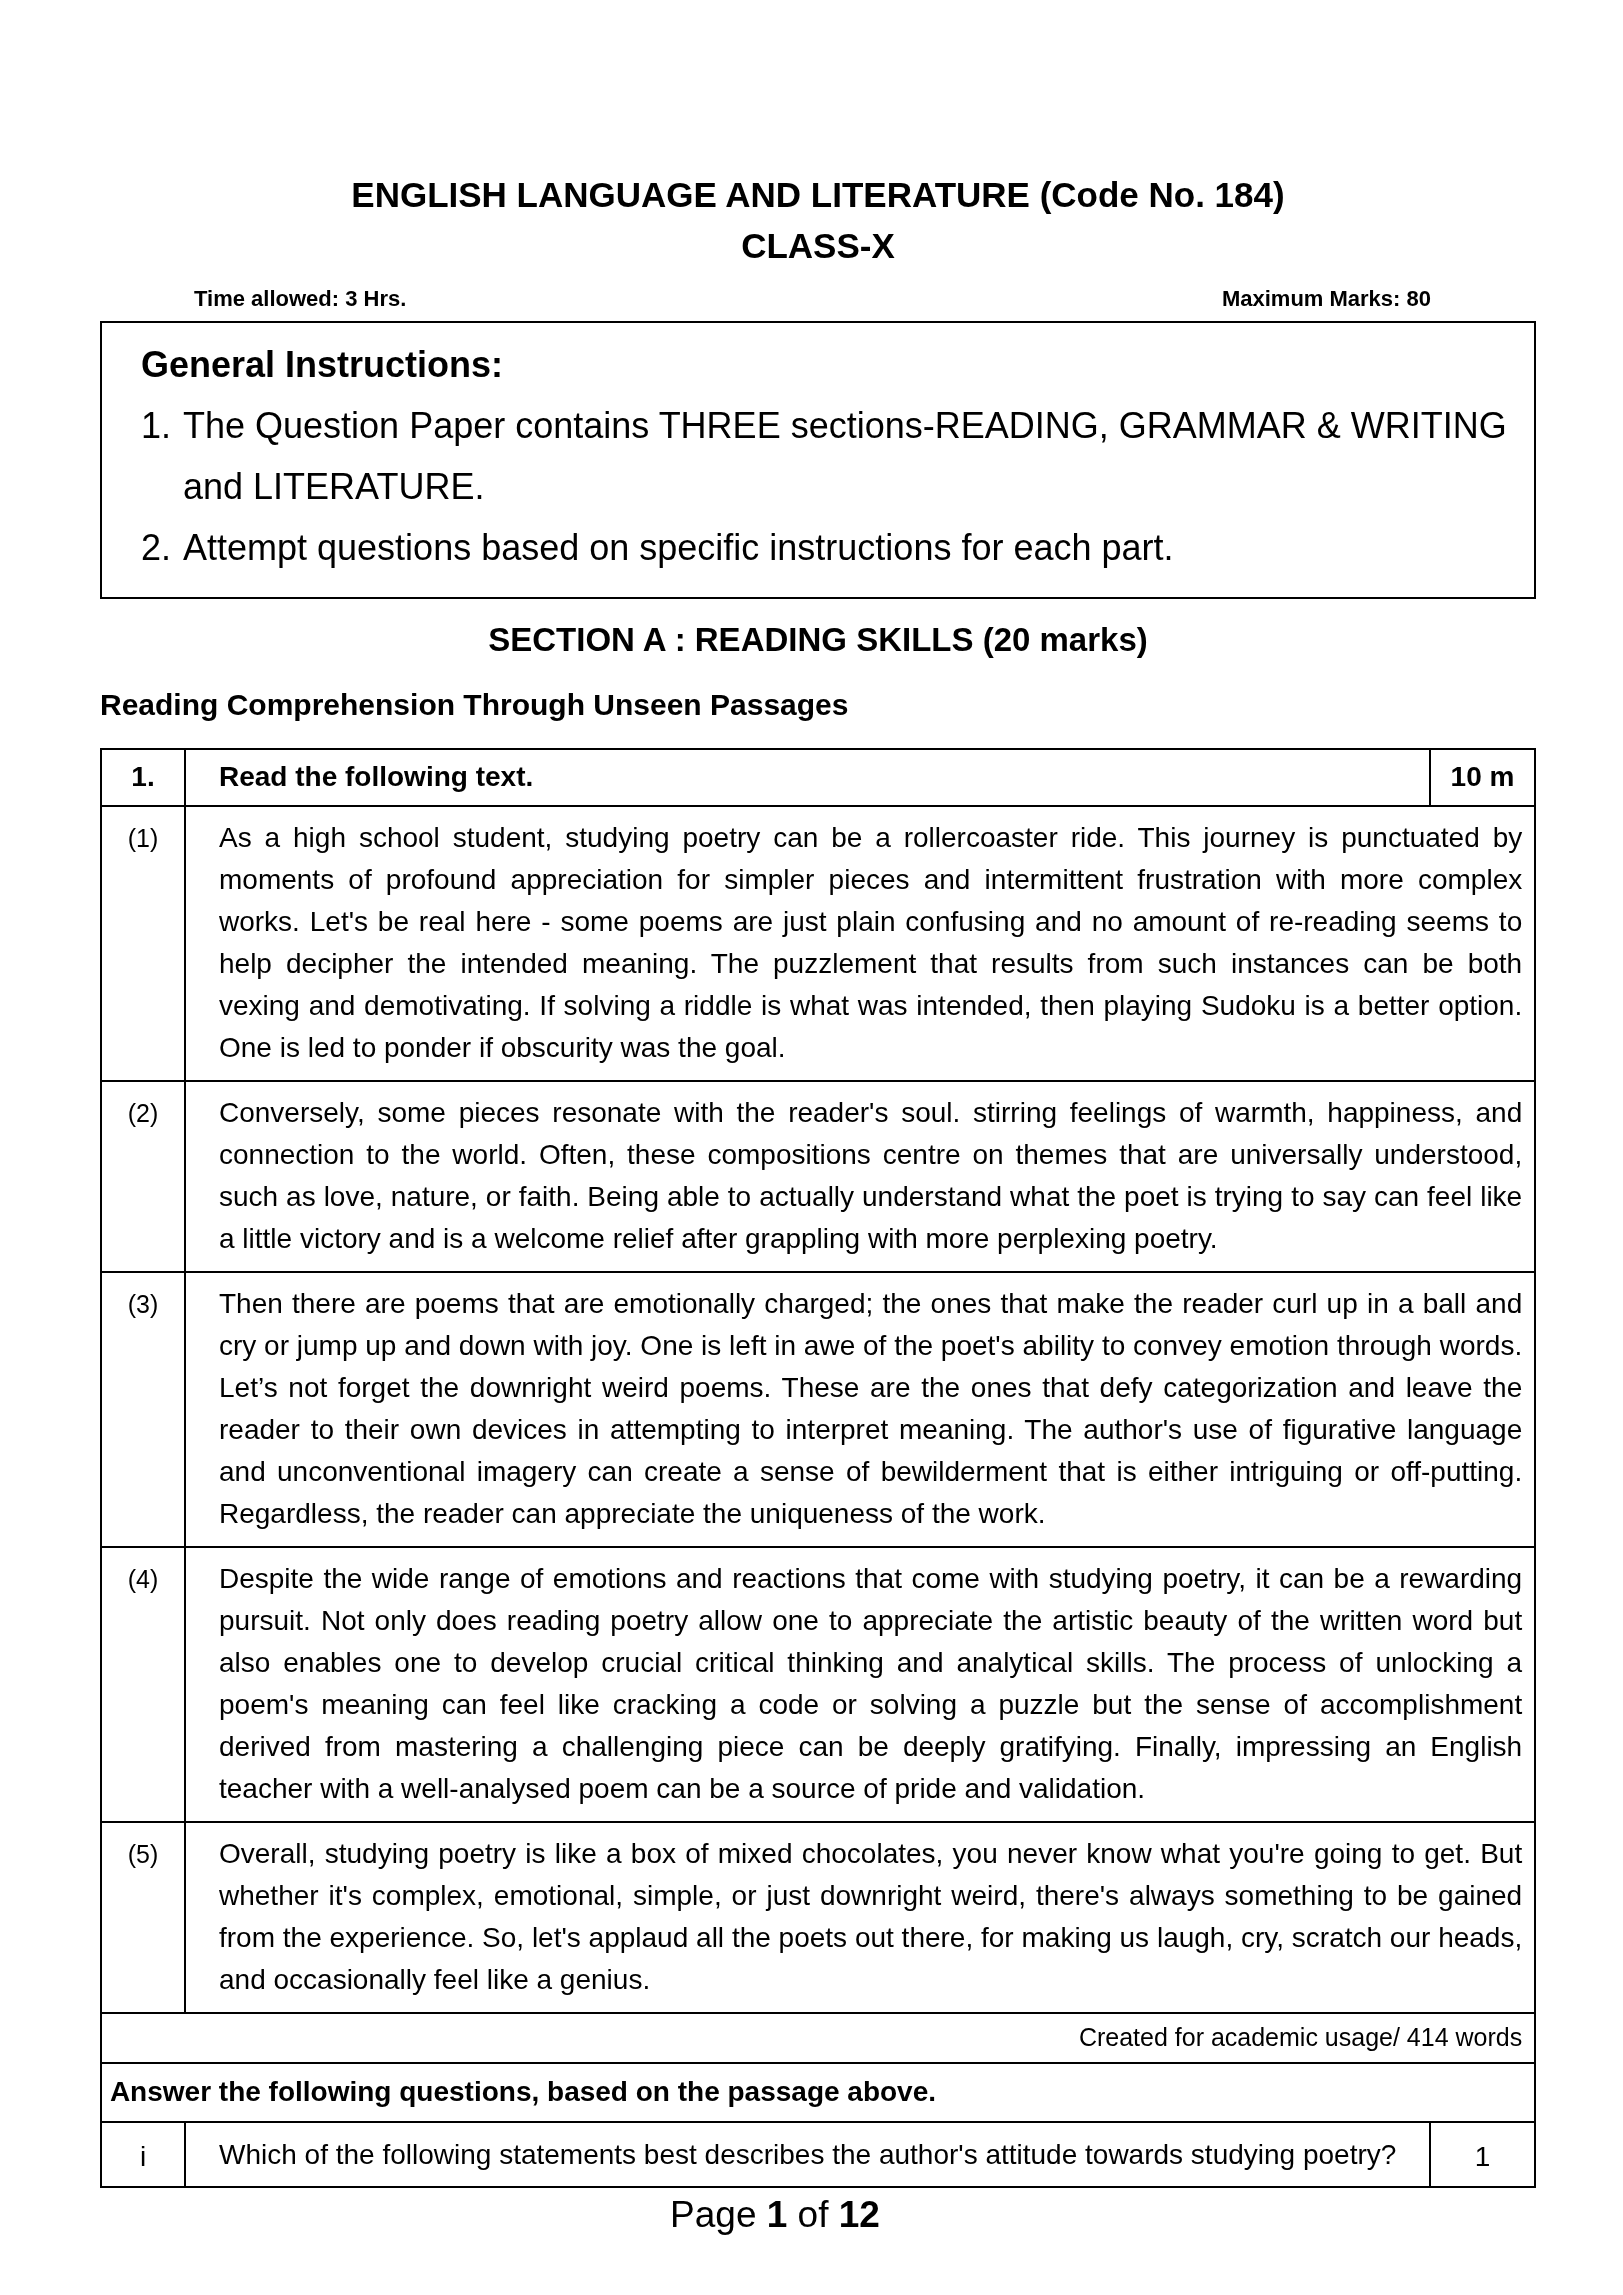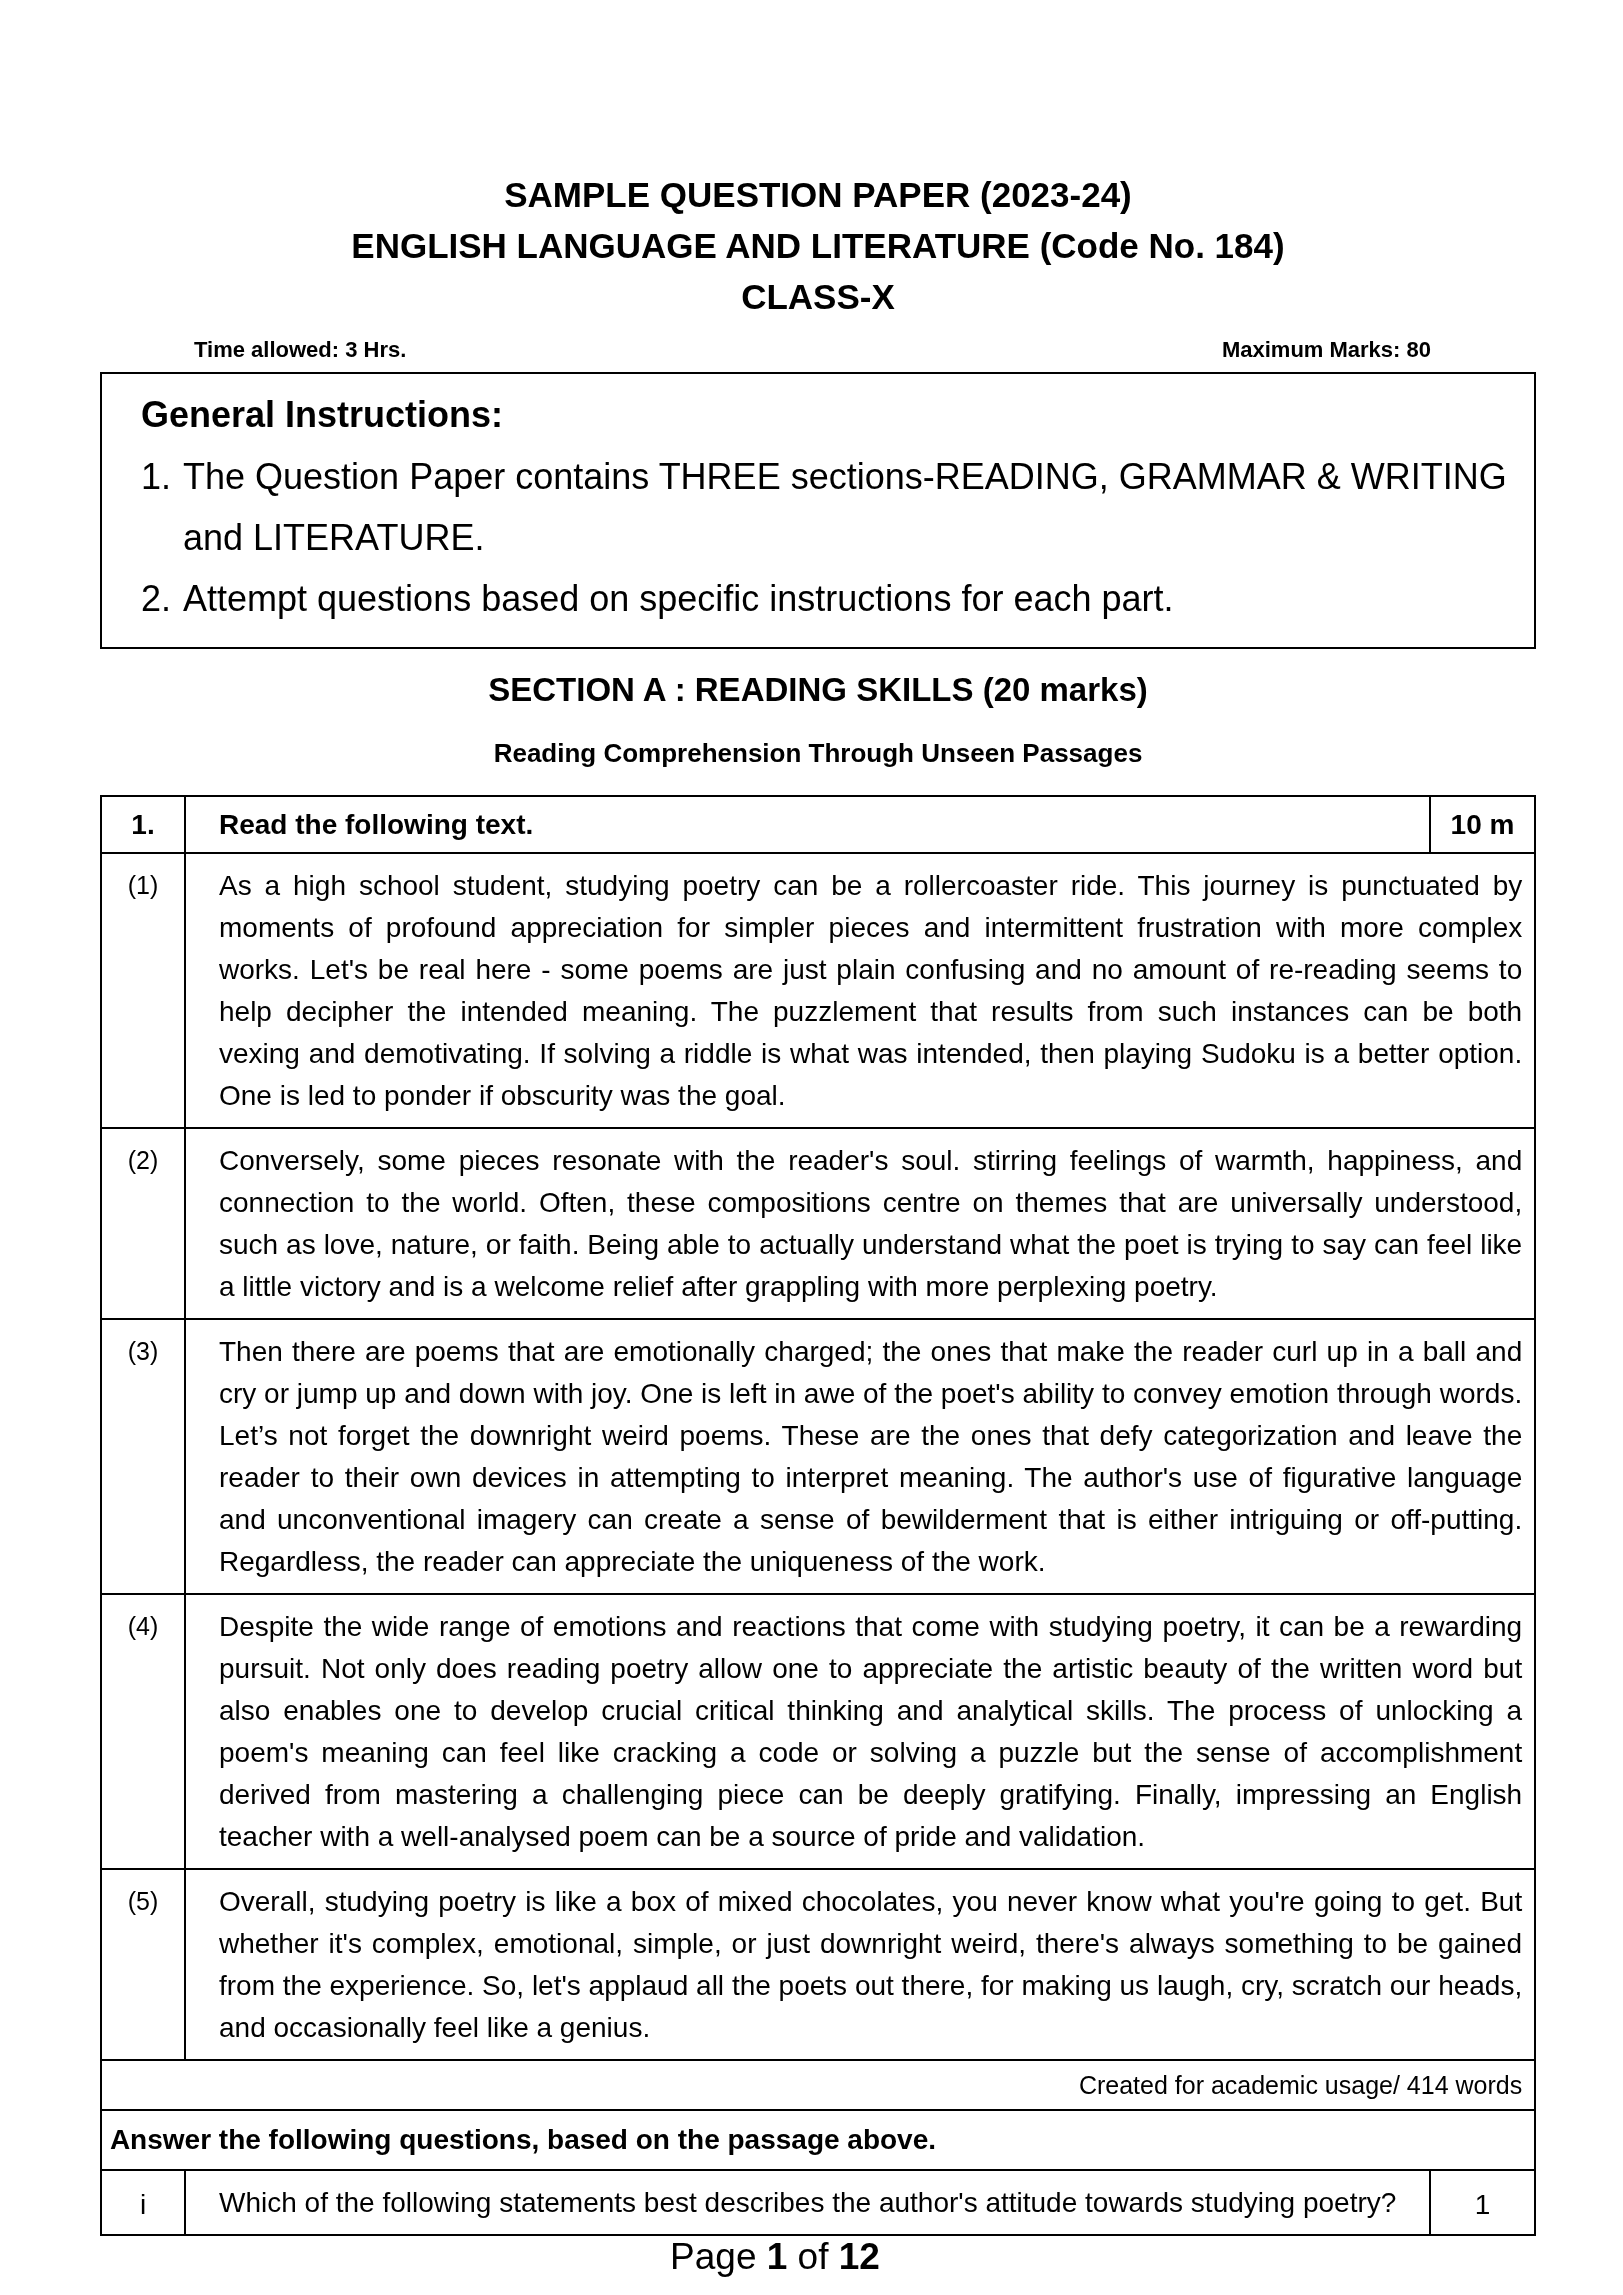--- a/index.html
+++ b/index.html
@@ -31,21 +31,21 @@
     margin-top: 9.2px;
     padding: 10.5px 19.6px 18.3px 39px;
     font-size: 36px; line-height: 1.7;
   }
   .instructions-heading { font-weight: bold; }
   .instruction-item { display: flex; }
   .li-num { width: 42px; flex: 0 0 42px; }
   .li-text { flex: 1; }
   
   .section-heading { text-align: center; font-weight: bold; font-size: 33px; margin-top: 22px; }
-  .section-subheading { text-align: center; font-weight: bold; font-size: 26px; margin-top: 29px; }
+  .section-subheading { text-align: left; font-weight: bold; font-size: 30px; margin-top: 29px; }
   
   table.qtable {
     border-collapse: collapse;
     width: 100%;
     margin-top: 26px;
     font-size: 28px;
     line-height: 1.5;
   }
   table.qtable td { border: 2px solid #000; vertical-align: top; }
   td.col-num { width: 80px; text-align: center; }
@@ -68,21 +68,20 @@
     font-size: 37px;
   }
   .footer .b { font-weight: bold; }
 </style>
 </head>
 <body>
 
 <div class="page">
 
   <div class="title-block">
-    <div>SAMPLE QUESTION PAPER (2023-24)</div>
     <div>ENGLISH LANGUAGE AND LITERATURE (Code No. 184)</div>
     <div>CLASS-X</div>
   </div>
 
   <div class="time-row">
     <span>Time allowed: 3 Hrs.</span>
     <span>Maximum Marks: 80</span>
   </div>
 
   <div class="instructions-box">

